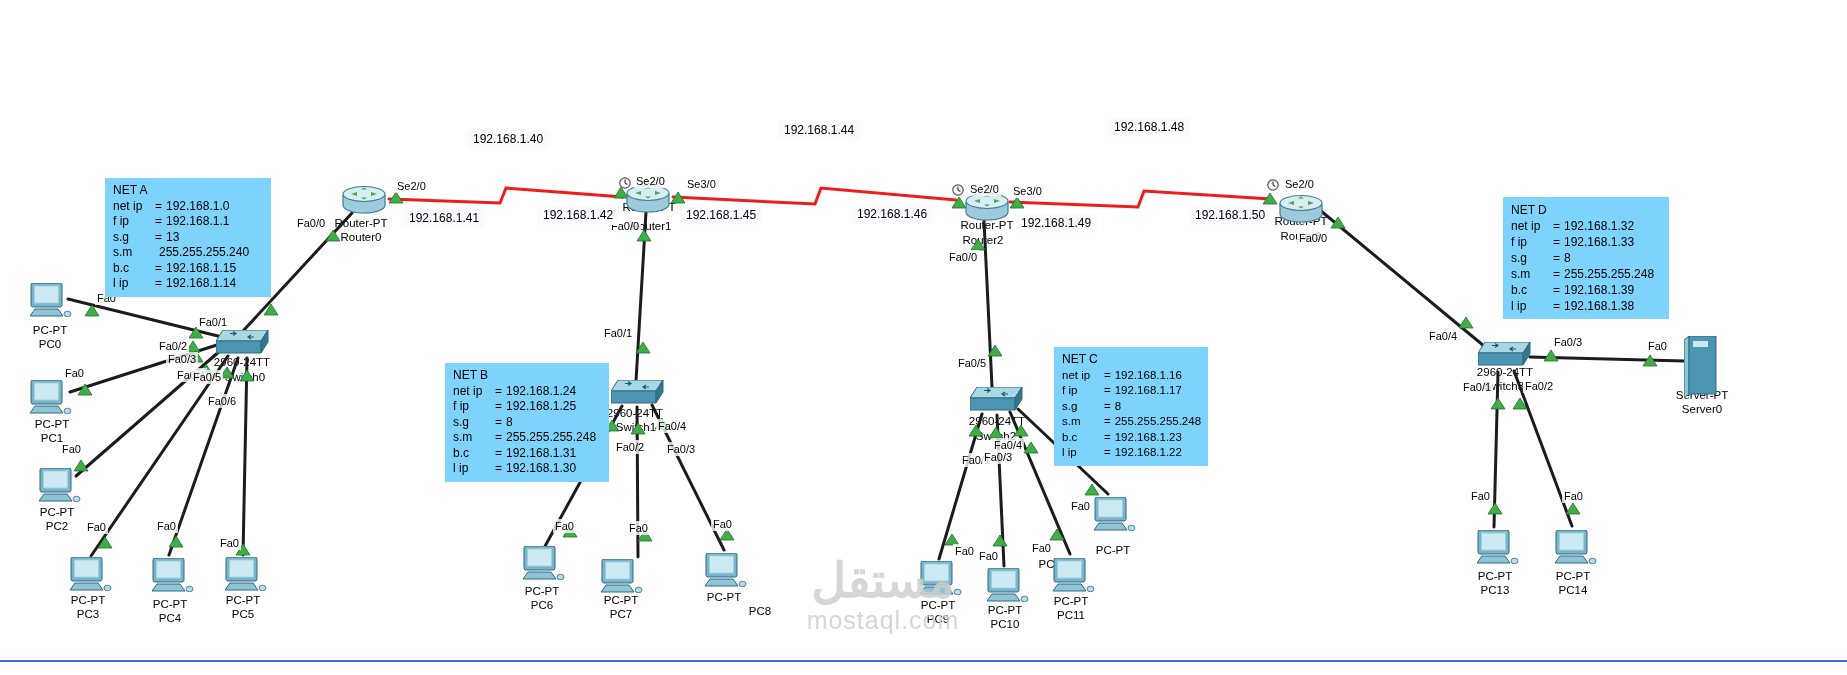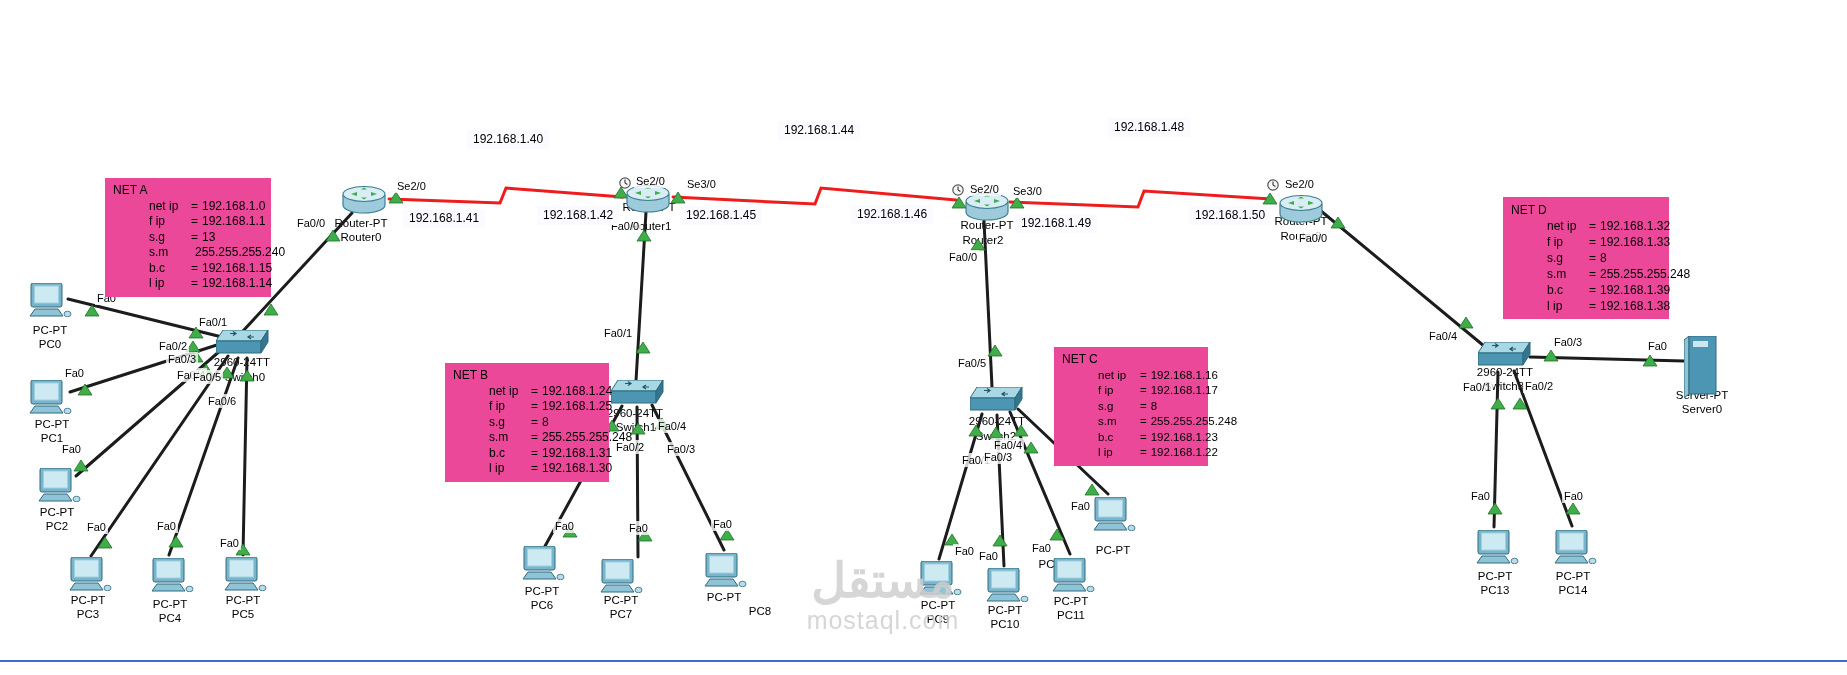--- a/index.html
+++ b/index.html
@@ -5,23 +5,23 @@
   html,body{margin:0;padding:0;background:#fff;}
   #canvas{position:relative;width:1847px;height:675px;background:#ffffff;overflow:hidden;
     font-family:"Liberation Sans",sans-serif;color:#000;}
   .dname{position:absolute;z-index:1;font-size:11.5px;line-height:13px;text-align:center;white-space:nowrap;}
   #links{position:absolute;left:0;top:0;z-index:2;}
   .dev{position:absolute;z-index:3;}
   .plabel{position:absolute;z-index:4;font-size:11px;line-height:12px;white-space:nowrap;
     background:rgba(255,255,255,0.78);padding:1px 2px;}
   .iplabel{position:absolute;z-index:5;font-size:12px;line-height:13px;white-space:nowrap;
     background:#fafaff;padding:3px 6px;}
-  .netbox{position:absolute;z-index:6;background:#ec4899;padding:5px 8px;font-size:12px;line-height:15.5px;white-space:nowrap;}
+  .netbox{position:absolute;z-index:6;background:#7dd3fc;padding:5px 8px;font-size:12px;line-height:15.5px;white-space:nowrap;}
   .ntitle{font-size:12px;}
-  .nrow .nk{display:inline-block;width:42px;margin-left:36px;}
+  .nrow .nk{display:inline-block;width:42px;}
   .nrow .neq{display:inline-block;margin-right:4px;}
   .clock{position:absolute;z-index:4;}
   .watermark{position:absolute;z-index:8;text-align:center;color:#cfcfcf;opacity:0.85;pointer-events:none;}
   .wm-ar{font-size:48px;font-weight:bold;line-height:50px;}
   .wm-dom{font-size:25px;letter-spacing:1px;line-height:28px;}
   .bottombar{position:absolute;z-index:9;left:0;top:660px;width:1847px;height:2px;background:#4169cf;}
 </style>
 </head>
 <body>
 

